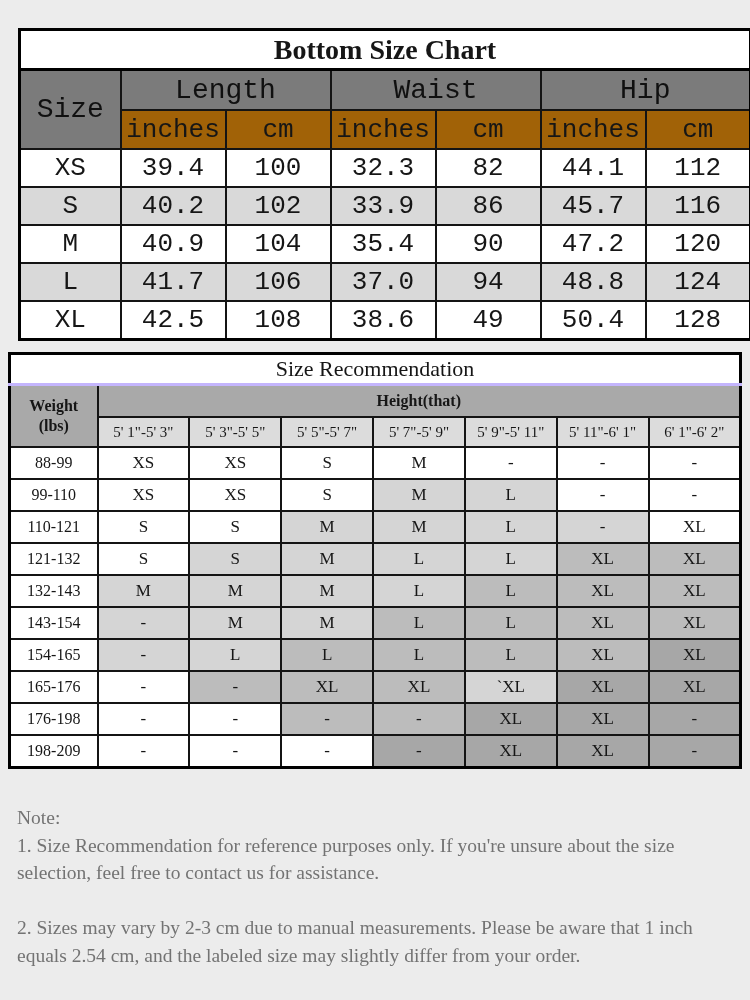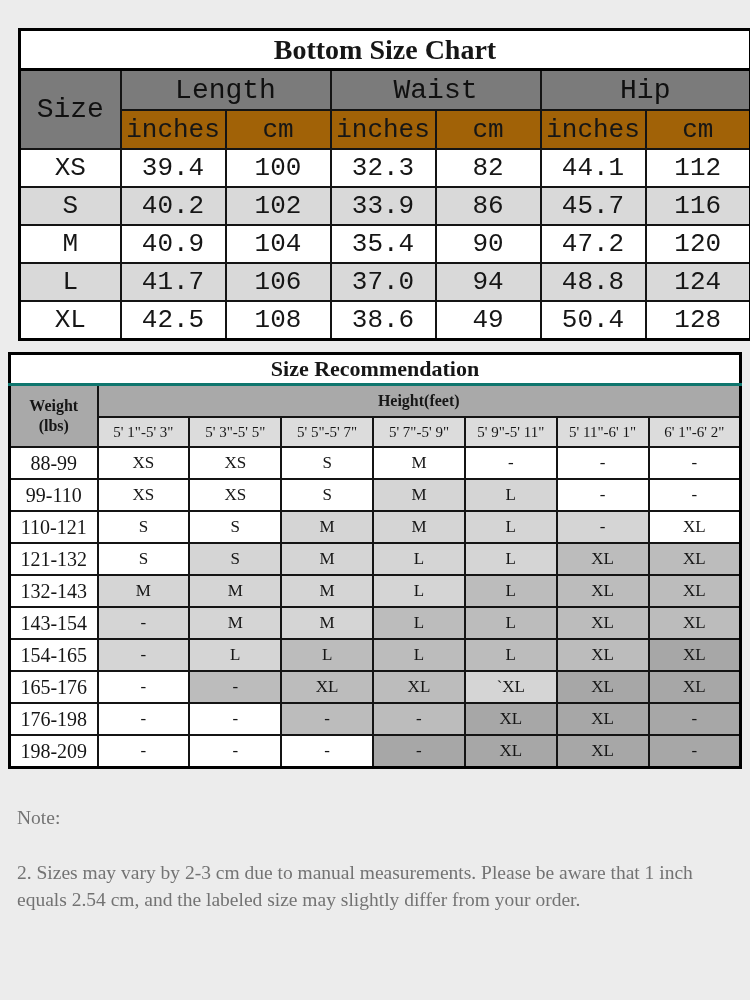--- a/index.html
+++ b/index.html
@@ -34,27 +34,27 @@
     height:37px; background:#ffffff;
     border-bottom:3px solid #000;
   }
   .tbl1 .grp  { background:#7b7b7b; font-size:28px; height:38px; color:#101010; }
   .tbl1 .unit { background:#a16207; font-size:26px; height:37px; }
   .tbl1 td.data { font-size:26px; height:36px; }
   .tbl1 tr.zebra td { background:#d9d9d9; }
   
   .tbl2 { left:8px; top:352px; width:734px; font-family:"Liberation Serif", serif; }
   .tbl2 .title2 {
-    font-weight:700; font-size:22px; height:28px;
-    background:#ffffff; border-bottom:3px solid #0f766e;
+    font-weight:400; font-size:22px; height:28px;
+    background:#ffffff; border-bottom:3px solid #c4b5fd;
   }
   .tbl2 .hdark { background:#a9a9a9; font-weight:700; font-size:16px; }
   .tbl2 .hh    { height:30px; }
   .tbl2 .range { background:#dcdcdc; font-size:15px; height:28px; }
-  .tbl2 td.wcell { font-size:20px; height:30px; background:#ffffff; }
+  .tbl2 td.wcell { font-size:16px; height:30px; background:#ffffff; }
   .tbl2 td.rc { font-size:17px; height:30px; }
   .tbl2 .wh div { line-height:1.25; }
   .s0 { background:#ffffff; }
   .s1 { background:#d5d5d5; }
   .s2 { background:#bcbcbc; }
   .s3 { background:#a7a7a7; }
   
   .note {
     position:absolute; left:17px; top:804px; width:718px;
     font-size:19.5px; line-height:1.42; color:#737373;
@@ -156,21 +156,21 @@
   </colgroup>
   <tbody>
     <tr>
       <td class="title2" colspan="8">Size Recommendation</td>
     </tr>
     <tr>
       <td class="hdark wh" rowspan="2">
         <div>Weight</div>
         <div>(lbs)</div>
       </td>
-      <td class="hdark hh" colspan="7">Height(feet)</td>
+      <td class="hdark hh" colspan="7">Height(that)</td>
     </tr>
     <tr>
       <td class="range">5' 1"-5' 3"</td>
       <td class="range">5' 3"-5' 5"</td>
       <td class="range">5' 5"-5' 7"</td>
       <td class="range">5' 7"-5' 9"</td>
       <td class="range">5' 9"-5' 11"</td>
       <td class="range">5' 11"-6' 1"</td>
       <td class="range">6' 1"-6' 2"</td>
     </tr>
@@ -274,14 +274,15 @@
         <td class="rc s3">-</td>
         <td class="rc s3">XL</td>
         <td class="rc s3">XL</td>
         <td class="rc s3">-</td>
       </tr>
     </tbody>
 </table>
 
 <div class="note">
   <p>Note:</p>
+  <p class="n1">1. Size Recommendation for reference purposes only. If you're unsure about the size selection, feel free to contact us for assistance.</p>
   <p class="n2">2. Sizes may vary by 2-3 cm due to manual measurements. Please be aware that 1 inch equals 2.54 cm, and the labeled size may slightly differ from your order.</p>
 </div>
 
 </body></html>

